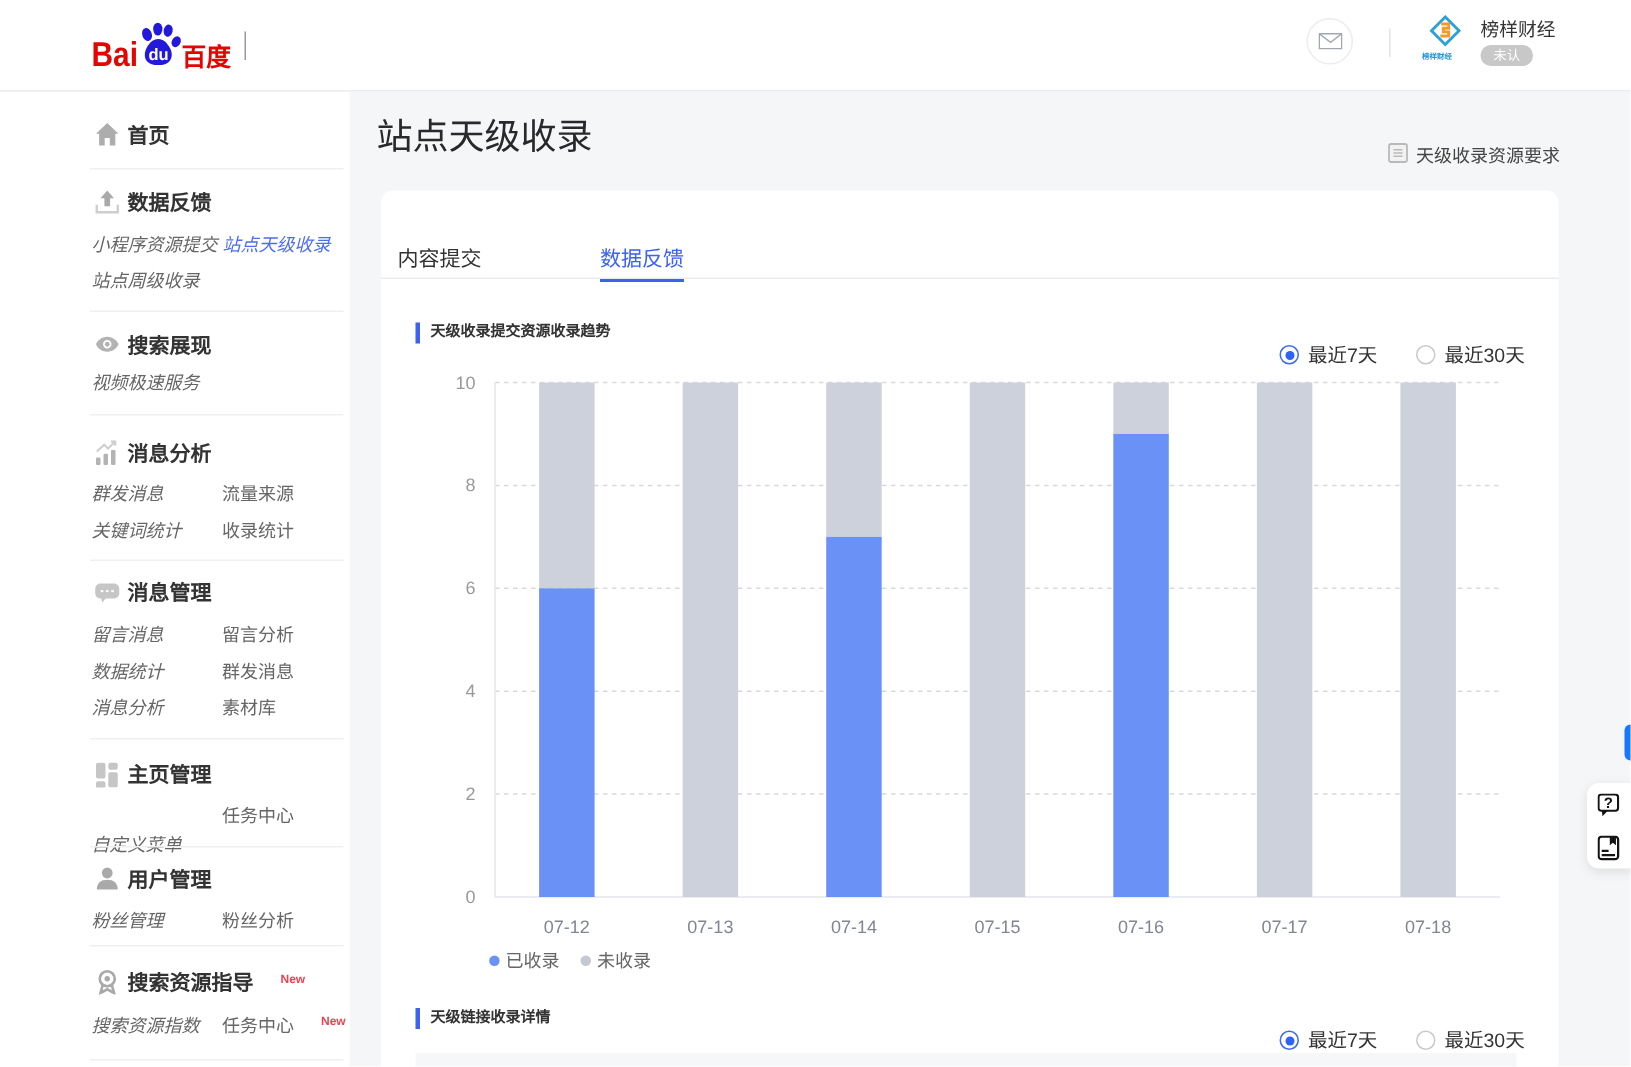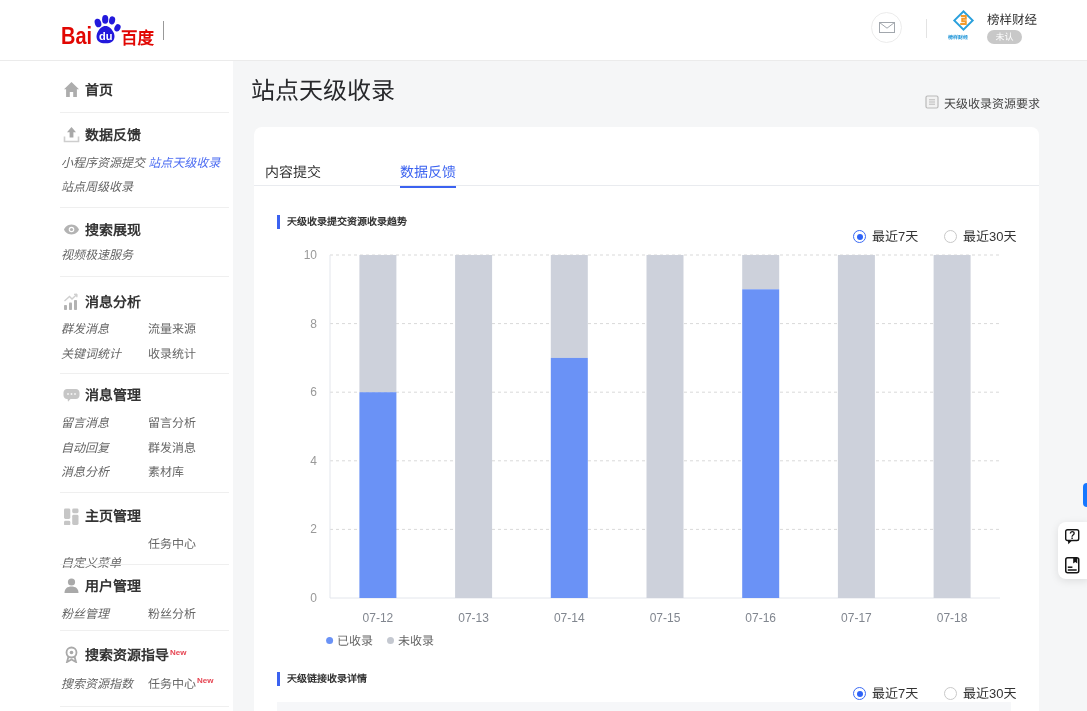--- a/index.html
+++ b/index.html
@@ -25,21 +25,21 @@
 
   
   #sidebar { position:absolute; left:0; top:61px; width:233px; height:650px; background:#fff; z-index:4;}
   .sep { position:absolute; left:60px; right:4px; height:1px; background:#efefef; }
   .g-hd { position:absolute; left:85px; height:20px; line-height:20px; font-size:14px;
     font-weight:bold; color:#333; white-space:nowrap;}
   .g-ic { position:absolute; left:63px; width:17px; height:17px; }
   .it { position:absolute; height:17px; line-height:17px; font-size:12px; color:#666; white-space:nowrap; }
   .c1 { left:61px;font-style:italic; } .c2 { left:148px; }
   .blue { color:#4e6ef2; }
-  .new { color:#e64552; font-size:8px; font-weight:bold; position:relative; top:-5px; margin-left:1px;}
+  .new { color:#e64552; font-size:8px; font-weight:bold; position:relative; top:-5px; margin-left:18px;}
 
   
   #main { position:absolute; left:233px; top:61px; width:854px; height:650px; background:#f5f6f7; }
   #page-title { position:absolute; left:251px; top:71px; font-size:24px; color:#28292c; z-index:6;}
   #req-link { position:absolute; left:944px; top:94px; font-size:12px; color:#444; z-index:6;}
   #card { position:absolute; left:254px; top:127px; width:785px; height:600px; background:#fff;
     border-radius:8px; z-index:5; }
   #tabrow { position:absolute; left:254px; top:127px; width:785px; height:59px;
     border-bottom:1px solid #e9ebef; z-index:6;}
   .tab { position:absolute; top:34px; height:22px; line-height:22px; font-size:14px; color:#333; }
@@ -134,21 +134,21 @@
 
   <svg class="g-ic" style="top:326px" viewBox="0 0 17 17">
       <path d="M4 2 L13 2 C14.9 2 16.5 3.6 16.5 5.5 L16.5 8.5 C16.5 10.4 14.9 12 13 12 L7.5 12 L5 14.8 L4.6 12 L4 12 C2.1 12 0.5 10.4 0.5 8.5 L0.5 5.5 C0.5 3.6 2.1 2 4 2 Z" fill="#c6c6c6"></path>
       <rect x="4" y="6.3" width="2" height="1.5" rx="0.75" fill="#fff"></rect>
       <rect x="7.5" y="6.3" width="2" height="1.5" rx="0.75" fill="#fff"></rect>
       <rect x="11" y="6.3" width="2" height="1.5" rx="0.75" fill="#fff"></rect>
     </svg>
   <div class="g-hd" style="top:324px">消息管理</div>
   <div class="it c1" style="top:354px">留言消息</div>
     <div class="it c2" style="top:354px">留言分析</div>
-  <div class="it c1" style="top:379px">自动回复</div>
+  <div class="it c1" style="top:379px">数据统计</div>
     <div class="it c2" style="top:379px">群发消息</div>
   <div class="it c1" style="top:403px">消息分析</div>
     <div class="it c2" style="top:403px">素材库</div>
   <div class="sep" style="top:431px"></div>
 
   <svg class="g-ic" style="top:447px" viewBox="0 0 17 17">
       <rect x="1" y="0.5" width="6.3" height="10.5" rx="1.4" fill="#c6c6c6"></rect>
       <rect x="1" y="12.8" width="6.3" height="4.7" rx="1.4" fill="#c6c6c6"></rect>
       <rect x="9.2" y="0.5" width="6.3" height="4.7" rx="1.4" fill="#c6c6c6"></rect>
       <rect x="9.2" y="6.8" width="6.3" height="10.2" rx="1.4" fill="#c6c6c6"></rect>

